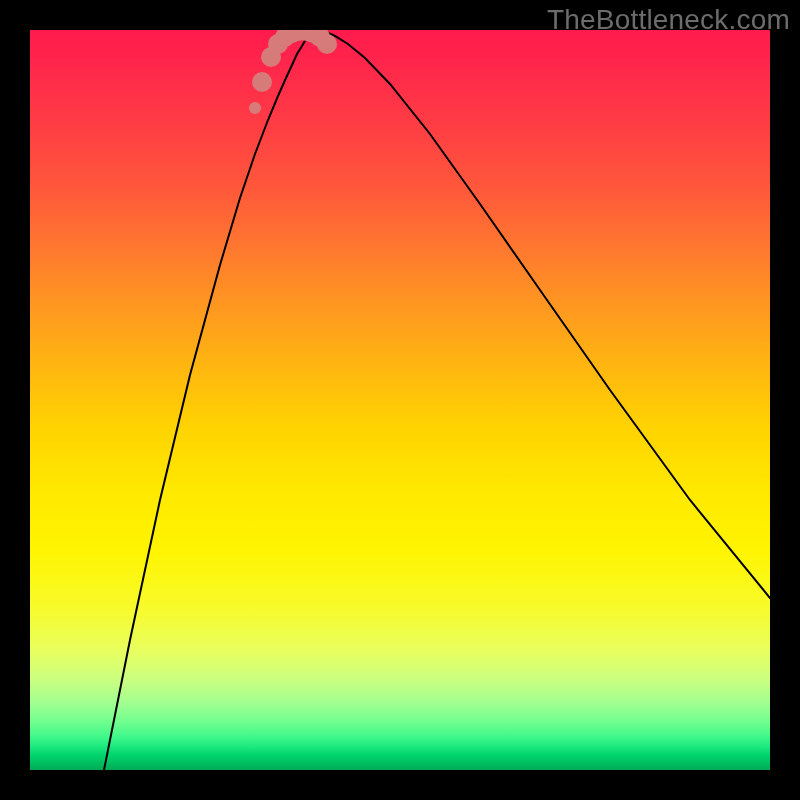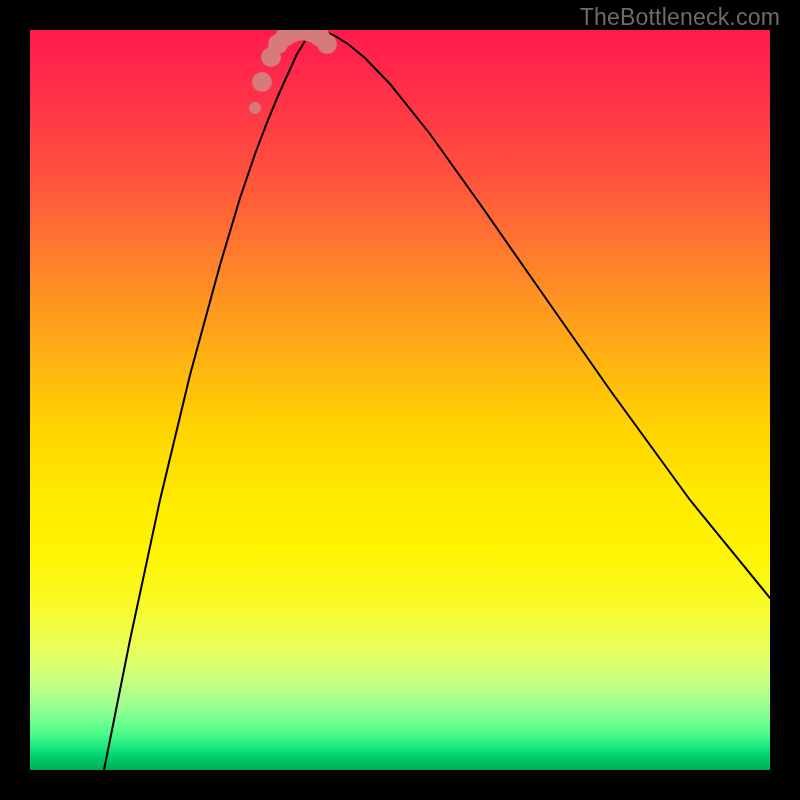--- a/index.html
+++ b/index.html
@@ -54,23 +54,23 @@
       #00aa55 100%
     );
   }
   svg.curves {
     position: absolute;
     inset: 0;
   }
   .watermark {
     position: absolute;
     top: 4px;
-    right: 20px;
+    right: 10px;
     color: #6c6c6c;
-    font-size: 23px;
+    font-size: 28px;
     font-weight: 500;
     letter-spacing: 0.2px;
   }
 </style>
 </head>
 <body>
 
 <div class="frame">
   <div class="watermark">TheBottleneck.com</div>
 

